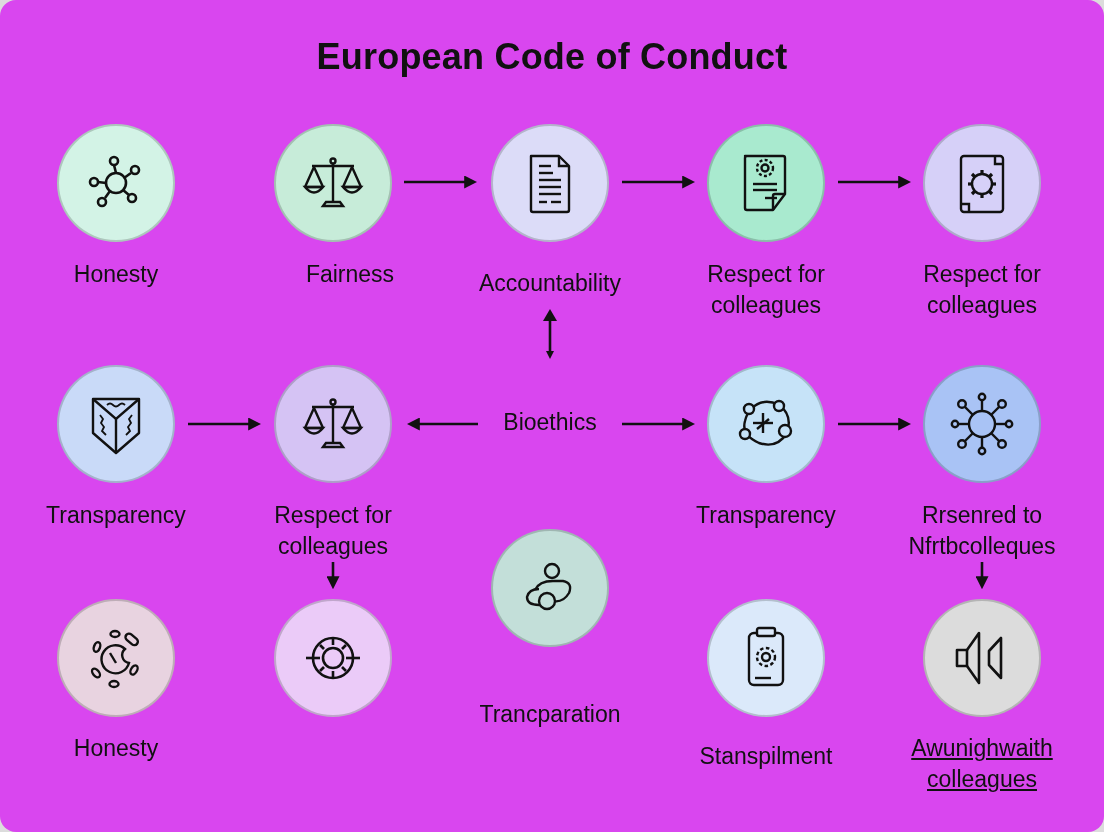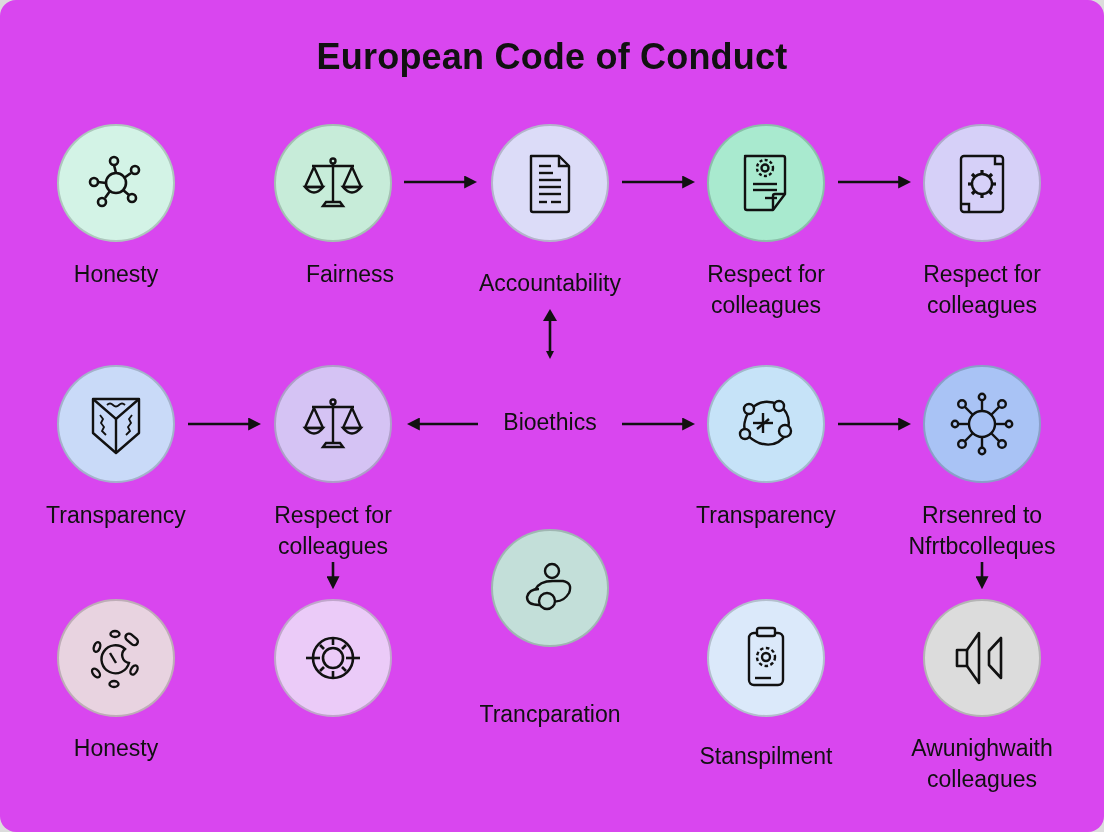--- a/index.html
+++ b/index.html
@@ -318,18 +318,18 @@
       <span></span>
   </div>
 
   <div class="circle" style="left:923px;top:599px;background:#dcdcdc;">
     <svg viewBox="0 0 70 70" fill="none" stroke="#111" stroke-width="2.6" stroke-linejoin="round">
       <rect x="10" y="27" width="10" height="16"></rect>
       <path d="M20,27 L32,10 L32,60 L20,43"></path>
       <path d="M54,15 L54,55 L42,42 L42,28 Z"></path>
     </svg>
   </div>
-  <div class="label" style="left:862px;top:733px;">
+  <div class="label" style="left:862px;top:733px;text-decoration:underline;">
     <span>Awunighwaith</span>
       <span>colleagues</span>
   </div>
 
 </div>
 
 </body></html>

